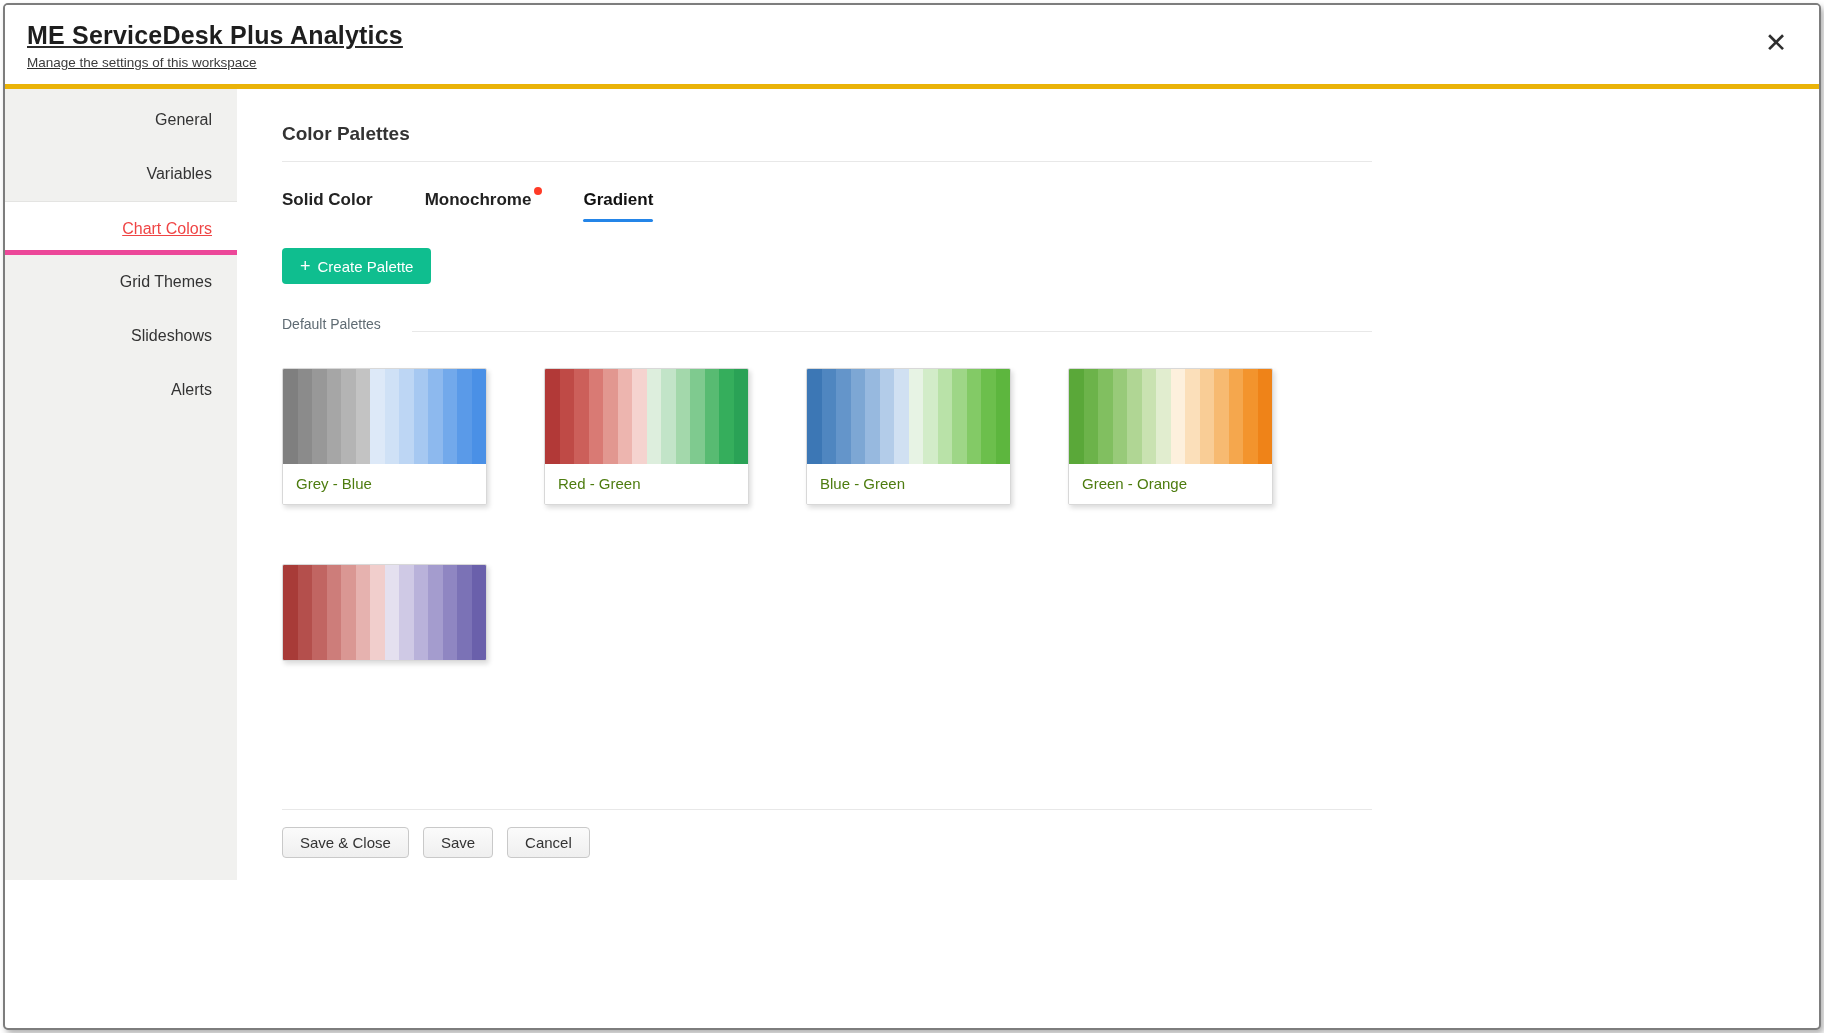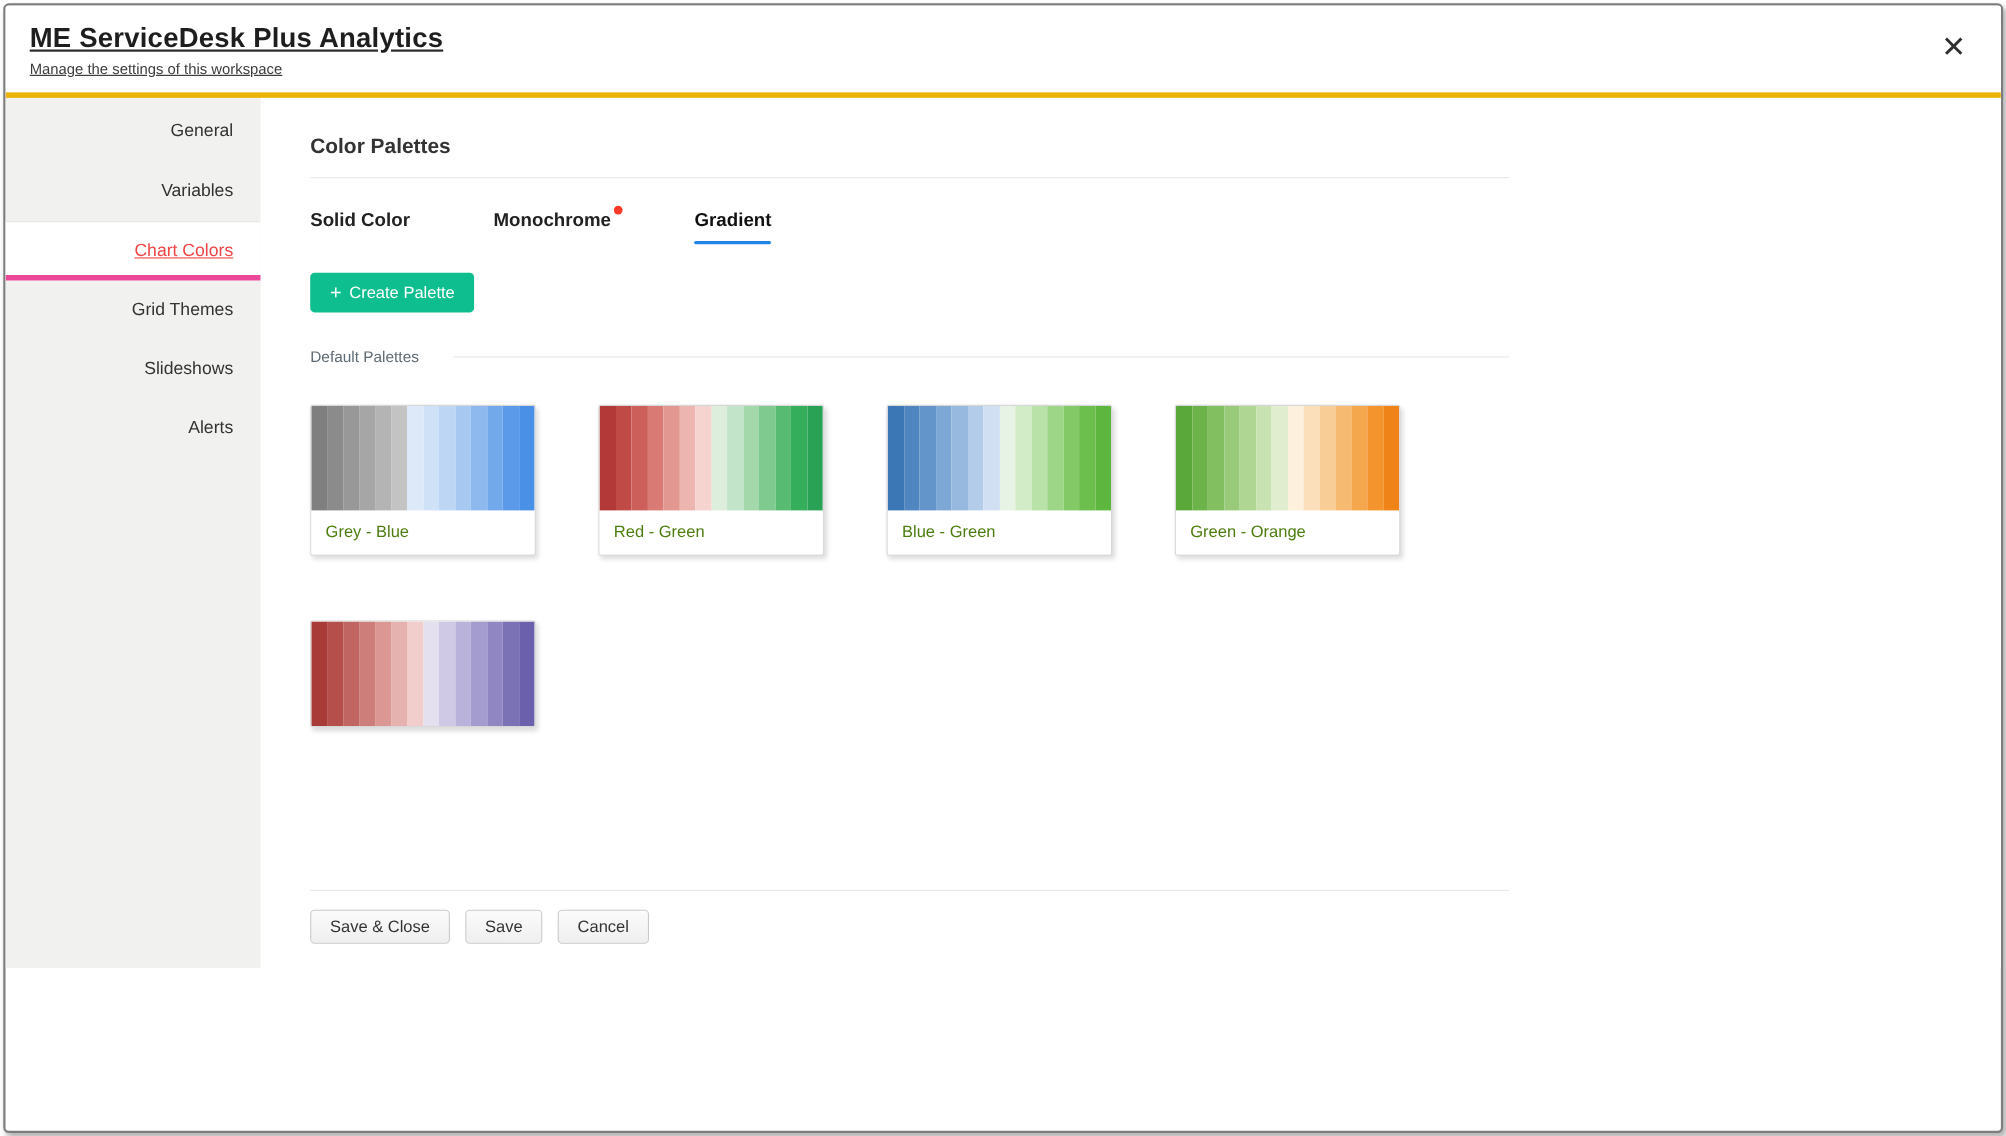--- a/index.html
+++ b/index.html
@@ -44,21 +44,21 @@
     border-top:1px solid #e4e4e2; border-bottom:5px solid #ec4899;text-decoration:underline;
   }
 
   .main { flex:1; background:#ffffff; padding:34px 0 0 45px; position:relative; }
   .content-w { width:1090px; }
 
   .page-title { font-size:19px; font-weight:bold; color:#333; }
   .rule { border:none; border-top:1px solid #e8e8e8; margin:16px 0 0 0; }
 
   
-  .tabs { display:flex; gap:76px; margin-top:28px; }
+  .tabs { display:flex; gap:52px; margin-top:28px; }
   .tab { position:relative; font-size:17px; font-weight:bold; color:#222; padding-bottom:12px; cursor:pointer; }
   .tab.active { color:#111; }
   .tab.active::after {
     content:""; position:absolute; left:0; right:0; bottom:0; height:3px;
     background:var(--tab-underline); border-radius:2px;
   }
   .tab .dot {
     position:absolute; top:-3px; right:-11px; width:8px; height:8px;
     border-radius:50%; background:var(--badge-red);
   }
@@ -67,21 +67,21 @@
   .create-btn {
     display:inline-flex; align-items:center; gap:7px;
     margin-top:26px; height:36px; padding:0 18px;
     background:var(--accent-green); color:#ffffff;
     font-size:15px; border:none; border-radius:4px; cursor:pointer;
     font-family:"Liberation Sans", sans-serif;
   }
   .create-btn .plus { font-size:18px; line-height:1; }
 
   
-  .section-row { display:flex; align-items:center; margin-top:32px;gap:21px; }
+  .section-row { display:flex; align-items:flex-end; margin-top:32px;gap:21px; }
   .section-label { font-size:14px; color:#5f6b73; white-space:nowrap; }
   .section-line { flex:1; border-top:1px solid #e8e8e8; margin-left:10px; }
 
   
   .palette-grid {
     display:flex; flex-wrap:wrap; column-gap:57px; row-gap:59px;
     margin-top:36px; width:1090px;
   }
   .palette-card {
     width:205px; background:#ffffff;

